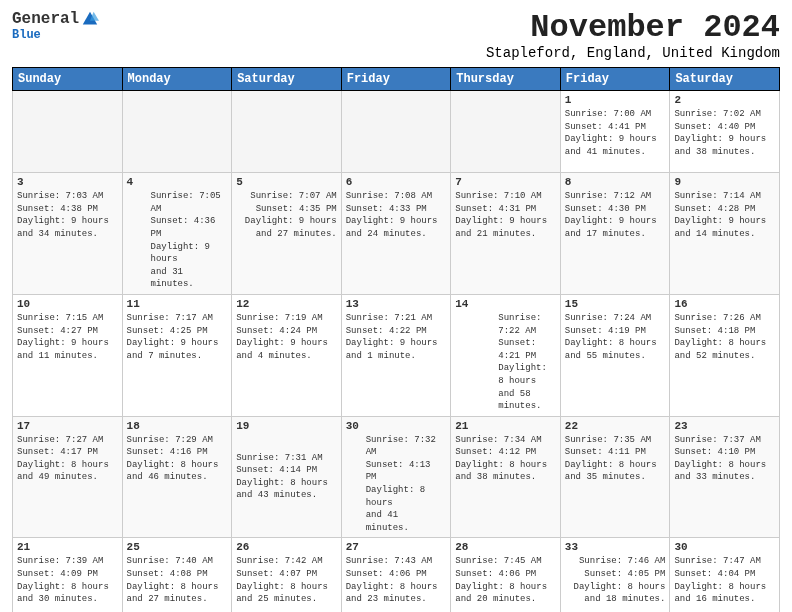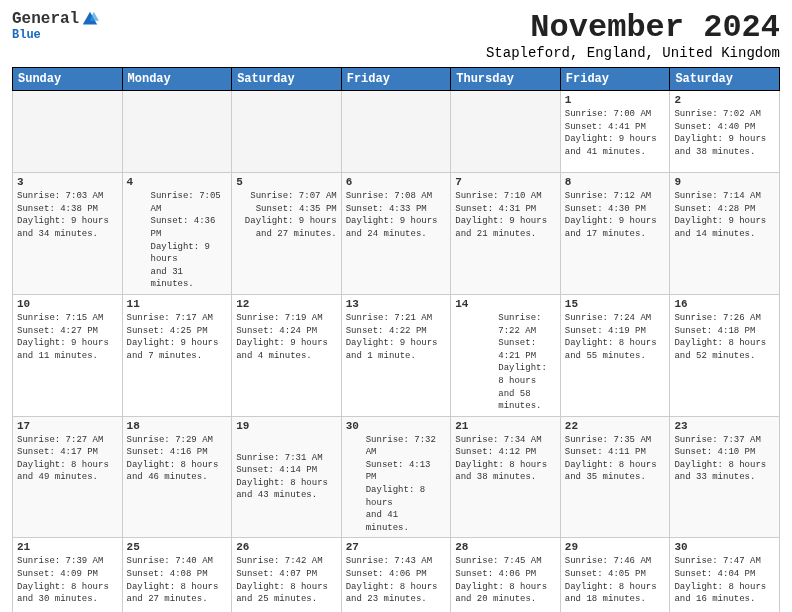--- a/index.html
+++ b/index.html
@@ -339,22 +339,22 @@
 and 23 minutes.</div>
           </td>
           <td>
             <span class="day-number">28</span>
             <div class="day-info" style="white-space: pre-line;">Sunrise: 7:45 AM
 Sunset: 4:06 PM
 Daylight: 8 hours
 and 20 minutes.</div>
           </td>
           <td>
-            <span class="day-number">29</span>
-            <div class="day-info" style="white-space: pre-line;">Sunrise: 7:46 AM
+            <span class="day-number">33</span>
+            <div class="day-info" style="white-space: pre-line; text-align: right;">Sunrise: 7:46 AM
 Sunset: 4:05 PM
 Daylight: 8 hours
 and 18 minutes.</div>
           </td>
           <td>
             <span class="day-number">30</span>
             <div class="day-info" style="white-space: pre-line;">Sunrise: 7:47 AM
 Sunset: 4:04 PM
 Daylight: 8 hours
 and 16 minutes.</div>

